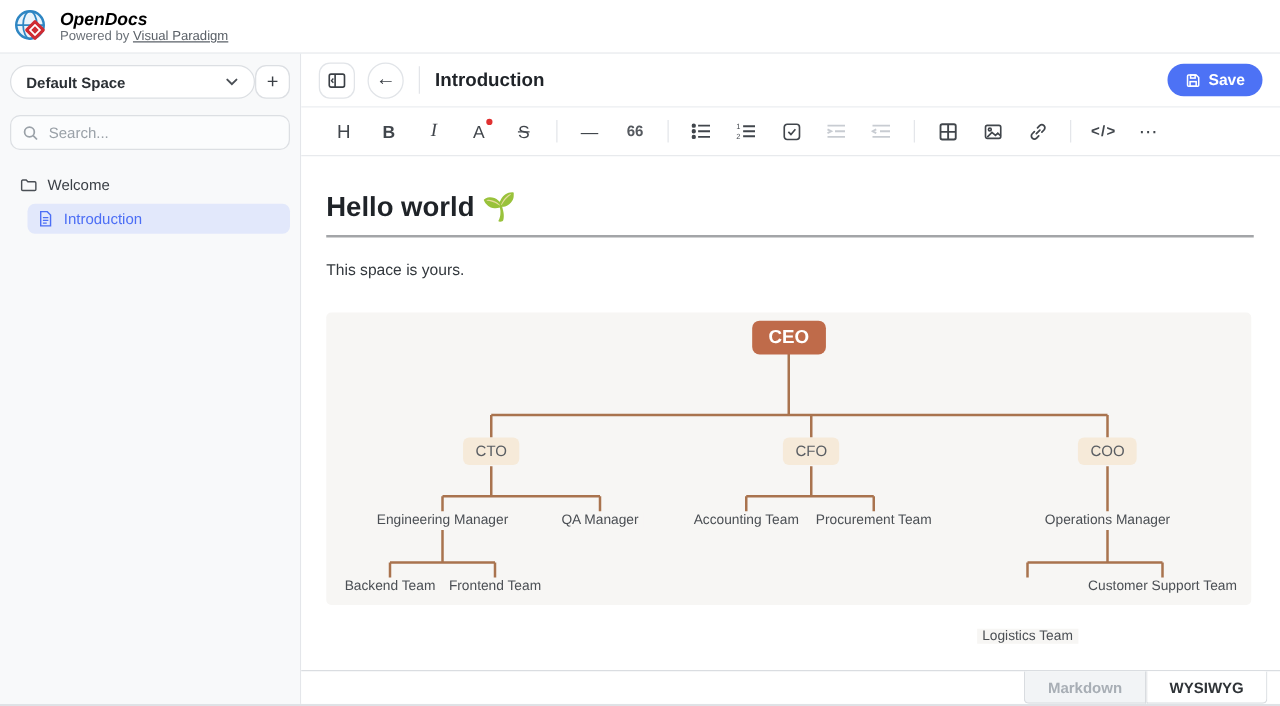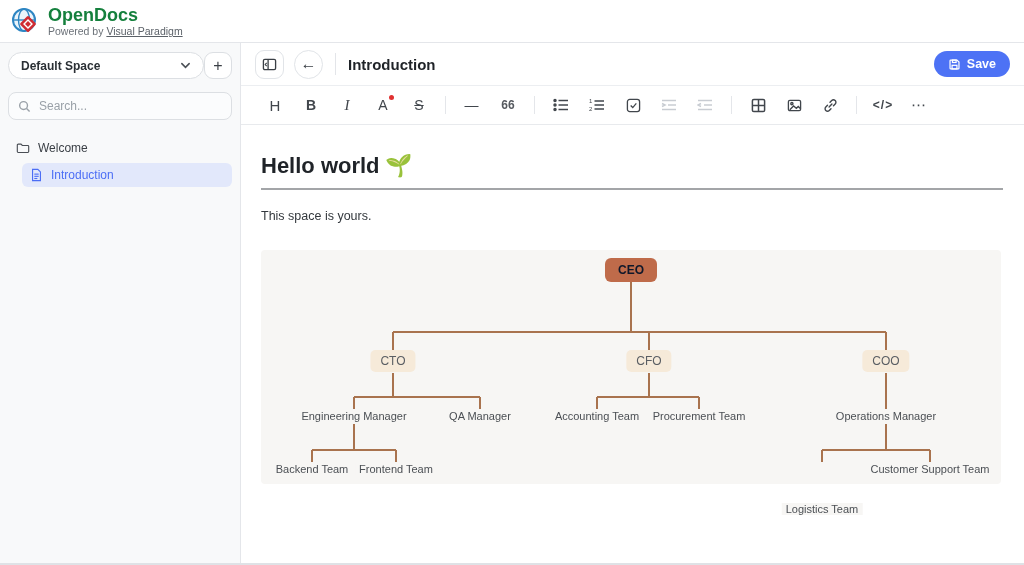--- a/index.html
+++ b/index.html
@@ -4,21 +4,21 @@
 <style>
   * { margin:0; padding:0; box-sizing:border-box; }
   html,body { width:1024px; height:565px; overflow:hidden; }
   body { font-family:"Liberation Sans", sans-serif; background:#fff; color:#24292f; }
   .app { width:1024px; height:565px; display:flex; flex-direction:column; border-bottom:2px solid #dfe2e6; }
 
   
   .top-header { height:43px; flex:0 0 43px; display:flex; align-items:center; padding:0 10px; border-bottom:1px solid #e4e6ea; background:#fff; }
   .brand { display:flex; align-items:center; gap:8px; }
   .brand-text { line-height:1.15; }
-  .app-name { font-size:18px; font-weight:bold; color:#15803d; }
+  .app-name { font-size:14px; font-weight:bold; color:#000000;font-style:italic; }
   .powered { font-size:10.5px; color:#6b7178; }
   .powered .pb-link { text-decoration:underline; cursor:pointer; color:#5b6168; }
   .header-right { margin-left:auto; display:flex; align-items:center; gap:8px; }
   .btn-share { display:flex; align-items:center; gap:6px; background:#fff; border:1px solid #d9dce0; border-radius:16px; padding:6px 14px; font-size:12.5px; font-weight:bold; color:#24292f; cursor:pointer; }
   .btn-moreapps { background:linear-gradient(135deg,#41bf8d,#1d9e6c); border:none; color:#fff; border-radius:16px; padding:7px 15px; font-size:12.5px; font-weight:bold; cursor:pointer; }
   .avatar { width:30px; height:30px; border-radius:50%; background:#2d8c52; color:#fff; display:flex; align-items:center; justify-content:center; font-size:14px; font-weight:bold; cursor:pointer; }
 
   
   .app-body { flex:1; display:flex; min-height:0; }
 
@@ -64,21 +64,21 @@
   
   .doc-content { flex:1; padding:28px 22px 0 20px; overflow:hidden; position:relative; }
   .doc-heading { font-size:22px; font-weight:bold; color:#1f2328; }
   .heading-rule { height:2px; background:#a3a5a8; margin-top:9px; width:742px; }
   .doc-para { margin-top:19px; font-size:12.5px; color:#33383d; }
 
   
   .org-chart { position:relative; margin-top:27px; width:740px; height:234px; background:#f7f6f4; border-radius:4px; }
   .org-chart svg.lines { position:absolute; left:0; top:0; }
   .node { position:absolute; transform:translate(-50%,-50%); white-space:nowrap; }
-  .node-box-root { background:#bf6b4a; color:#0f172a; font-weight:bold; font-size:12px; padding:5px 13px; border-radius:6px; }
+  .node-box-root { background:#bf6b4a; color:#ffffff; font-weight:bold; font-size:15px; padding:5px 13px; border-radius:6px; }
   .node-box-exec { background:#f6ead9; color:#5a5e63; font-size:12px; padding:4px 10px; border-radius:5px; }
   .node-label { font-size:11px; color:#4b4f54; background:#f7f6f4; padding:0 4px; }
 
   
   .bottom-bar { height:27px; flex:0 0 27px; border-top:1px solid #dadde1; display:flex; justify-content:flex-end; padding-right:10px; }
   .mode-tab { height:100%; display:flex; align-items:center; justify-content:center; padding:0 18px; font-size:12px; font-weight:bold; border:1px solid #d9dce0; border-top:none; cursor:pointer; }
   .mode-tab.inactive { background:#f2f4f6; color:#a8aeb5; border-bottom-left-radius:4px; }
   .mode-tab.active { background:#fff; color:#2f3337; border-bottom-right-radius:4px; }
 
   .icon { display:inline-flex; align-items:center; justify-content:center; }
@@ -304,16 +304,20 @@
           <div class="node node-label" style="left:336px; top:166px;text-align:right;">Accounting Team</div>
           <div class="node node-label" style="left:438px; top:166px;">Procurement Team</div>
           <div class="node node-label" style="left:625px; top:166px;">Operations Manager</div>
           <div class="node node-label" style="left:51px; top:219px;">Backend Team</div>
           <div class="node node-label" style="left:135px; top:219px;">Frontend Team</div>
           <div class="node node-label" style="left:561px; top:219px;margin-top:40px;">Logistics Team</div>
           <div class="node node-label" style="left:669px; top:219px;">Customer Support Team</div>
         </div>
       </div>
 
+      <div class="bottom-bar">
+        <div class="mode-tab inactive">Markdown</div>
+        <div class="mode-tab active">WYSIWYG</div>
+      </div>
 
     </div>
   </div>
 </div>
 
 </body></html>

